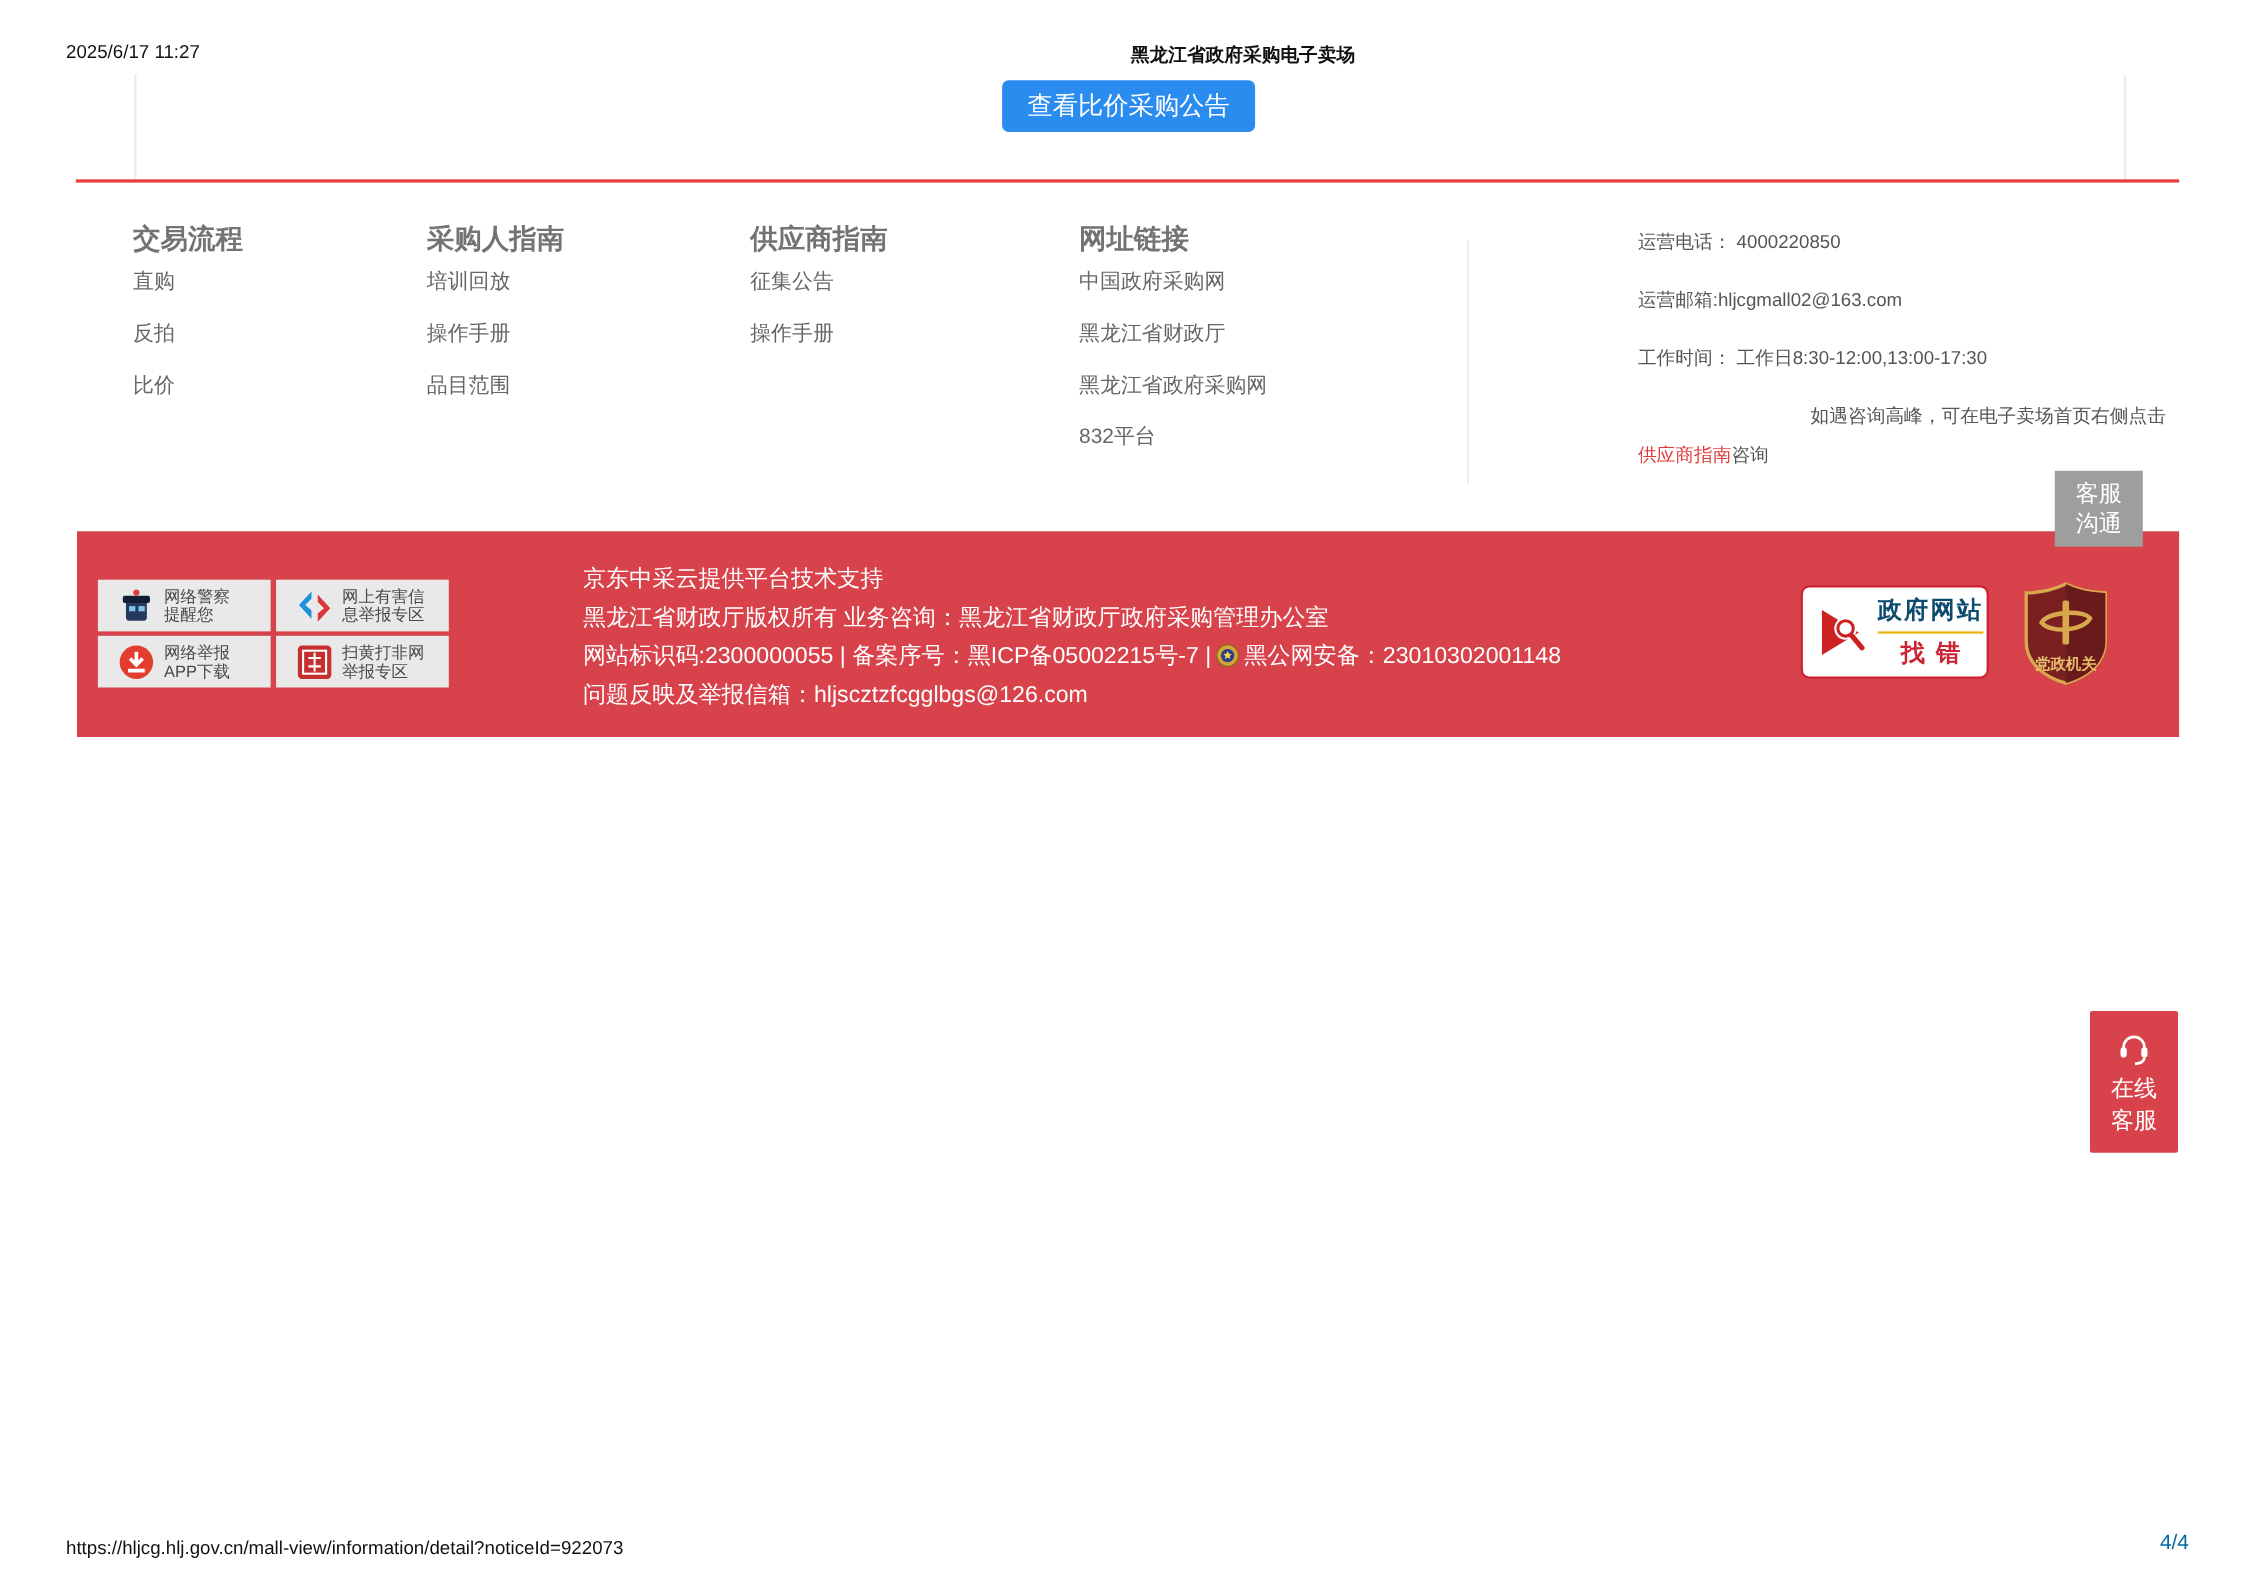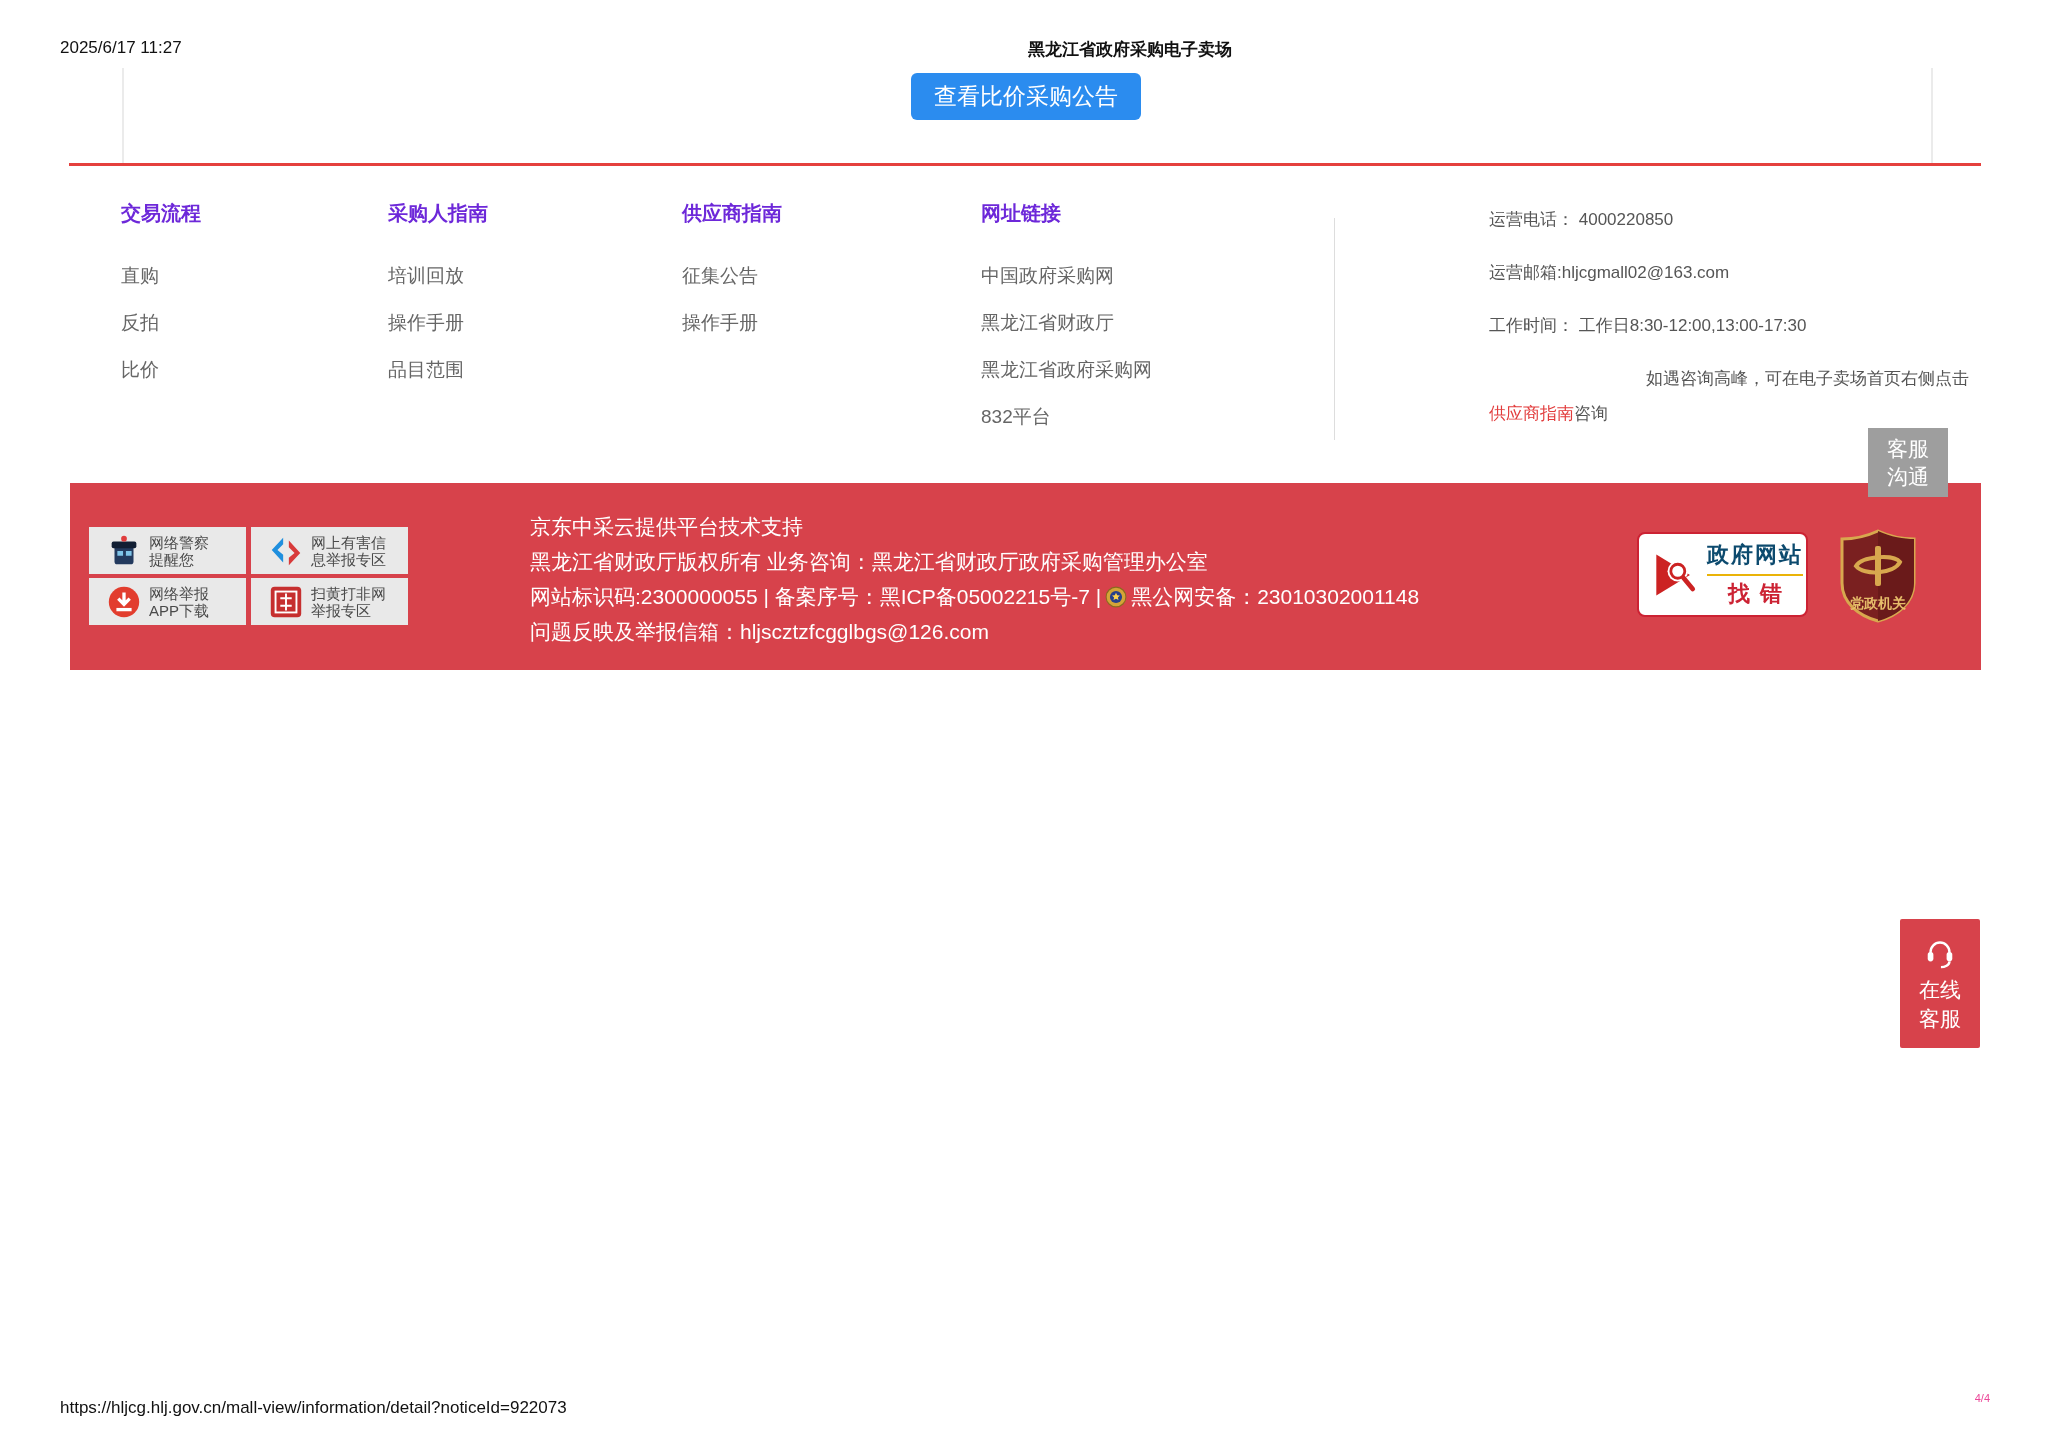--- a/index.html
+++ b/index.html
@@ -4,34 +4,34 @@
 <style>
   html,body{margin:0;padding:0;background:#fff;}
   .page{position:relative;width:2048px;height:1447px;background:#fff;overflow:hidden;
         font-family:"Liberation Sans",sans-serif;color:#333;}
 
   
   .ph-date{position:absolute;left:60px;top:38px;font-size:17px;color:#111;}
   .ph-title{position:absolute;left:1005px;top:38px;width:250px;text-align:center;
             font-size:17px;font-weight:600;color:#111;white-space:nowrap;}
   .pf-url{position:absolute;left:60px;top:1398px;font-size:17px;color:#111;}
-  .pf-page{position:absolute;right:58px;top:1392px;font-size:11px;color:#ec4899;}
+  .pf-page{position:absolute;right:58px;top:1392px;font-size:19px;color:#0369a1;}
 
   
   .content-box{position:absolute;left:122px;top:68px;width:1807px;height:95px;
                border-left:2px solid #ebebeb;border-right:2px solid #ebebeb;}
   .btn-blue{position:absolute;left:911px;top:73px;width:230px;height:47px;
             background:#2b8cef;color:#fff;font-size:23px;border:none;border-radius:6px;
             display:flex;align-items:center;justify-content:center;cursor:pointer;
             font-family:"Liberation Sans",sans-serif;}
   .red-hr{position:absolute;left:69px;top:163px;width:1912px;height:3px;background:#e5403d;}
 
   
   .nav-col{position:absolute;top:200px;}
-  .nav-h{font-size:20px;font-weight:600;color:#6d28d9;height:32px;margin-bottom:20px;}
+  .nav-h{font-size:25px;font-weight:600;color:#737373;height:32px;}
   .nav-link{height:47px;display:flex;align-items:center;font-size:19px;color:#666;cursor:pointer;}
   .contact{position:absolute;left:1489px;top:207px;width:480px;}
   .c-line{font-size:17px;color:#555;line-height:26px;margin-bottom:27px;white-space:nowrap;}
   .c-line.wrap2{margin-bottom:9px;text-align:right;}
   .red-link{color:#e23c3c;cursor:pointer;}
   .v-divider{position:absolute;left:1334px;top:218px;width:1px;height:222px;background:#ddd;}
 
   
   .cs-tab{position:absolute;left:1868px;top:428px;width:80px;height:69px;background:#9e9e9e;
           color:#fff;font-size:21px;line-height:28px;display:flex;flex-direction:column;

